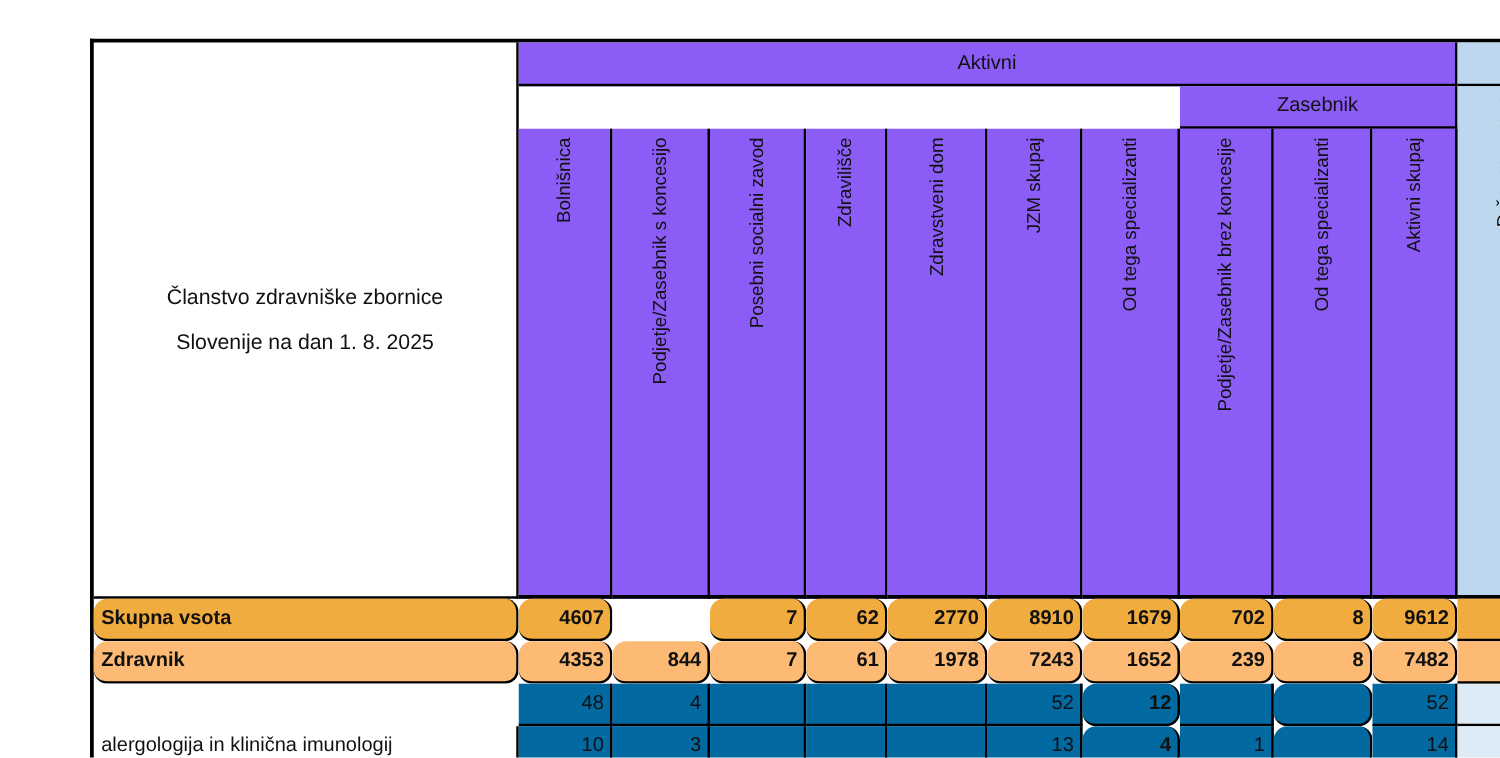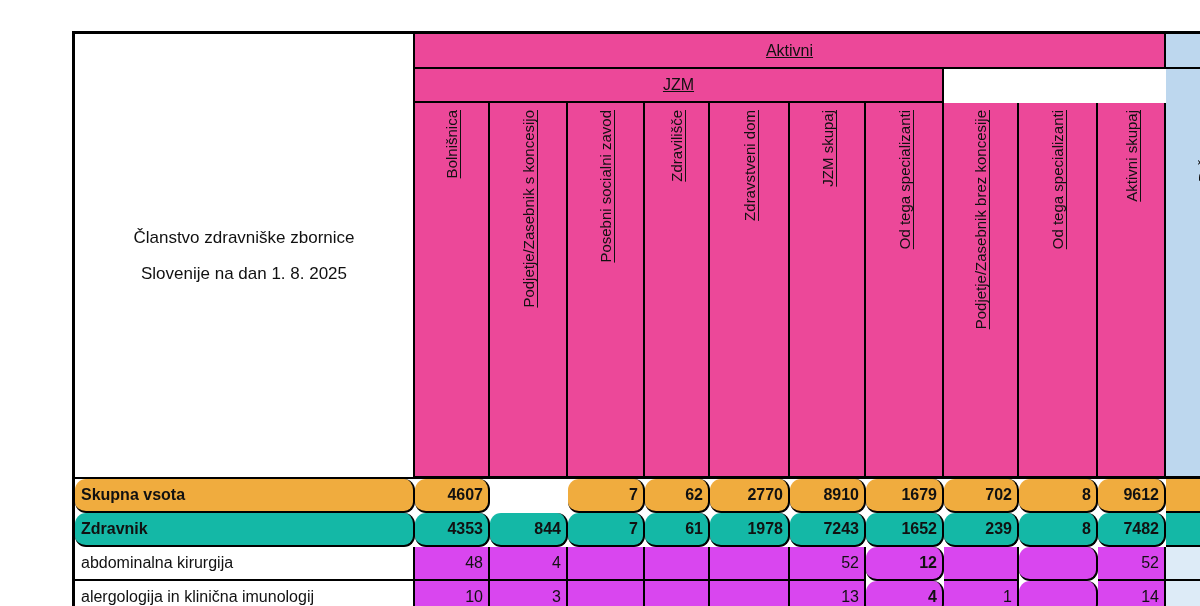--- a/index.html
+++ b/index.html
@@ -20,26 +20,26 @@
   }
   .c{
     box-sizing:border-box;
     border-right:2px solid #000;
     border-bottom:2px solid #000;
     display:flex;align-items:center;
     overflow:hidden;
   }
   .hdr-bot{border-bottom:3px solid #000;}
   
-  .tan-h{background:#ec4899;text-decoration:underline;}
-  .tan-c{background:#d946ef;}
+  .tan-h{background:#8b5cf6;}
+  .tan-c{background:#0369a1;}
   .blue-h{background:#BDD7EE;}
   .blue-c{background:#DDEBF7;}
   .orange{background:#F0AC3E;}
-  .yellow{background:#14b8a6;}
+  .yellow{background:#fdba74;}
   
   .title{
     justify-content:center;text-align:center;
     font-size:17px;line-height:2.1;padding:12px 36px;
   }
   .ghdr{justify-content:center;font-size:16px;}
   .vcell{align-items:flex-start;justify-content:center;padding-top:7px;}
   .vtext{
     writing-mode:vertical-rl;transform:rotate(180deg);
     white-space:nowrap;font-size:15px;line-height:1;
@@ -51,21 +51,21 @@
 </head>
 <body>
 
 <div class="tbl">
 
   <div class="c title" style="grid-column:1;grid-row:1/4;">Članstvo zdravniške zbornice Slovenije na dan 1. 8. 2025</div>
 
   <div class="c ghdr tan-h" style="grid-column:2/12;grid-row:1;">Aktivni</div>
   <div class="c blue-h" style="grid-column:12;grid-row:1;"></div>
 
-  <div class="c ghdr tan-h" style="grid-column:2/9;grid-row:2;">JZM</div>
+  <div class="c ghdr tan-h" style="grid-column:9/12;grid-row:2;">Zasebnik</div>
 
   <div class="c vcell blue-h hdr-bot" style="grid-column:12;grid-row:2/4;">
     <span class="vtext">Državna uprava</span>
   </div>
 
   <div class="c vcell tan-h hdr-bot" style="grid-column:2;grid-row:3;">
     <span class="vtext">Bolnišnica</span>
   </div>
   <div class="c vcell tan-h hdr-bot" style="grid-column:3;grid-row:3;">
     <span class="vtext">Podjetje/Zasebnik s koncesijo</span>
@@ -114,21 +114,20 @@
   <div class="c num b yellow" style="grid-column:4;grid-row:5;">7</div>
   <div class="c num b yellow" style="grid-column:5;grid-row:5;">61</div>
   <div class="c num b yellow" style="grid-column:6;grid-row:5;">1978</div>
   <div class="c num b yellow" style="grid-column:7;grid-row:5;">7243</div>
   <div class="c num b yellow" style="grid-column:8;grid-row:5;">1652</div>
   <div class="c num b yellow" style="grid-column:9;grid-row:5;">239</div>
   <div class="c num b yellow" style="grid-column:10;grid-row:5;">8</div>
   <div class="c num b yellow" style="grid-column:11;grid-row:5;">7482</div>
   <div class="c yellow" style="grid-column:12;grid-row:5;"></div>
 
-  <div class="c lbl" style="grid-column:1;grid-row:6;">abdominalna kirurgija</div>
   <div class="c num tan-c" style="grid-column:2;grid-row:6;">48</div>
   <div class="c num tan-c" style="grid-column:3;grid-row:6;">4</div>
   <div class="c num tan-c" style="grid-column:4;grid-row:6;"></div>
   <div class="c num tan-c" style="grid-column:5;grid-row:6;"></div>
   <div class="c num tan-c" style="grid-column:6;grid-row:6;"></div>
   <div class="c num tan-c" style="grid-column:7;grid-row:6;">52</div>
   <div class="c num tan-c b" style="grid-column:8;grid-row:6;">12</div>
   <div class="c num tan-c" style="grid-column:9;grid-row:6;"></div>
   <div class="c num tan-c b" style="grid-column:10;grid-row:6;"></div>
   <div class="c num tan-c" style="grid-column:11;grid-row:6;">52</div>

